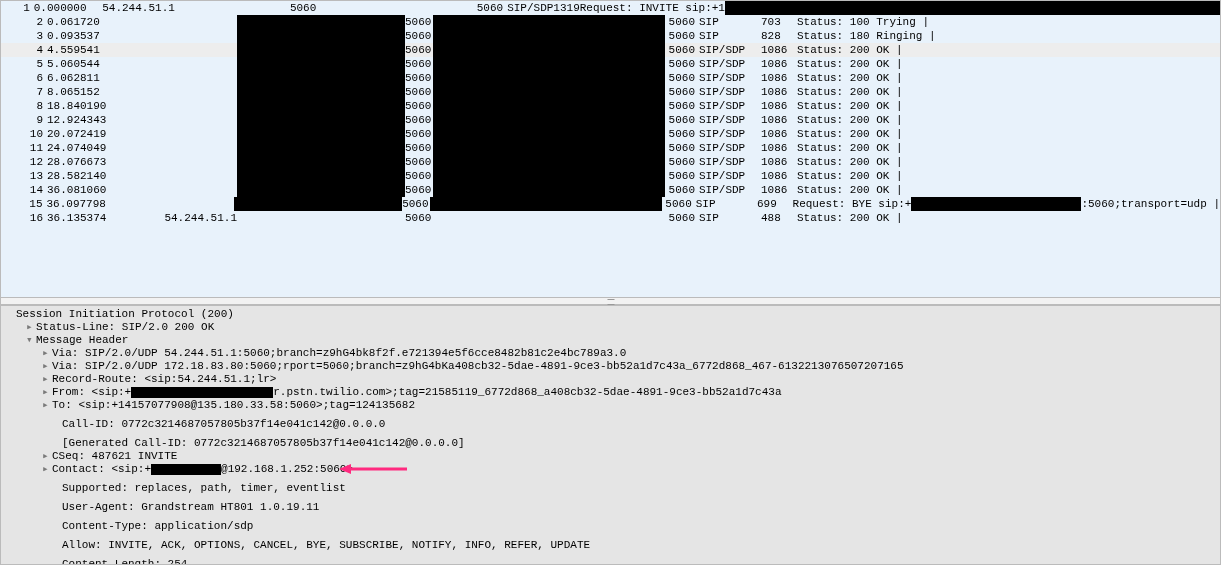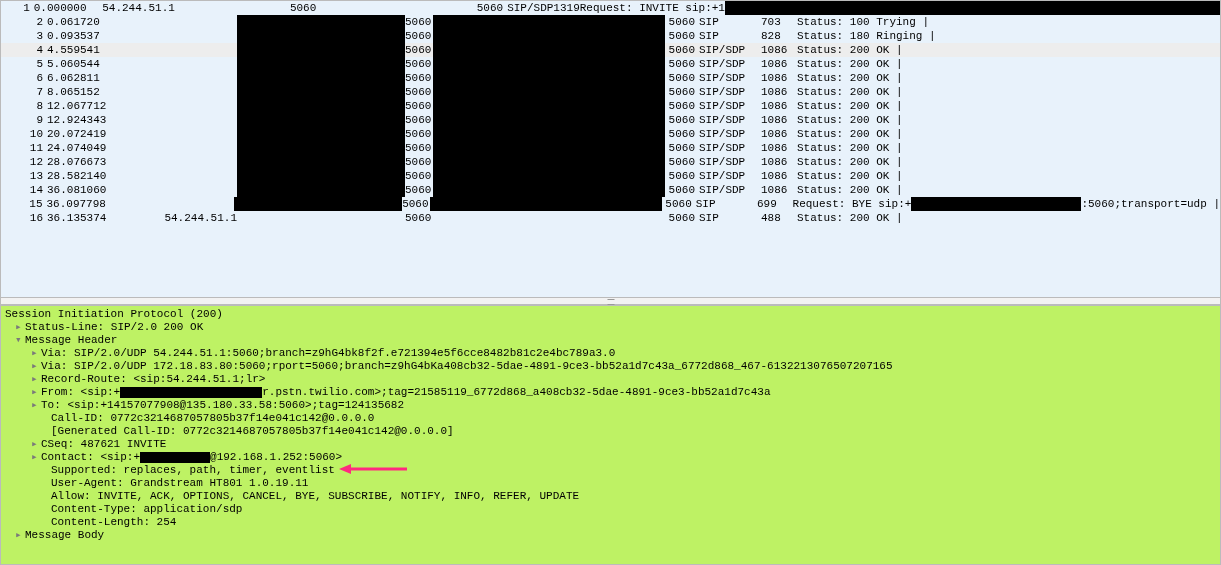--- a/index.html
+++ b/index.html
@@ -61,41 +61,42 @@
     left: 50%;
     top: 1px;
     width: 7px;
     height: 4px;
     border-top: 1px solid #999;
     border-bottom: 1px solid #999;
     transform: translateX(-50%);
   }
   .detail-pane {
     flex: 1;
-    background: #bef264;
+    background: #e5e5e5;
     border-top: 1px solid #bbb;
     overflow: hidden;
     position: relative;
     padding-top: 2px;
+    padding-left: 11px;
   }
   .detail-line {
     height: 13px;
     line-height: 13px;
     white-space: nowrap;
     padding-left: 4px;
   }
   .tri {
     display: inline-block;
     width: 10px;
     color: #7a7a7a;
     vertical-align: top;
   }
   .ind1 { padding-left: 14px; }
   .ind2 { padding-left: 30px; }
-  .ind3 { padding-left: 50px; }
+  .ind3 { padding-left: 50px; margin-top: 6px; }
   .redacted-inline {
     display: inline-block;
     background: #000;
     height: 11px;
     vertical-align: middle;
   }
   .arrow {
     position: absolute;
     width: 70px;
     height: 8px;
@@ -186,21 +187,21 @@
         <div class="col-redactA"><span class="blackbox" style="width: 168px;"></span></div>
         <div class="col-port1">5060</div>
         <div class="col-redactB"><span class="blackbox" style="width: 232px;"></span></div>
         <div class="col-port2">5060</div>
         <div class="col-proto">SIP/SDP</div>
         <div class="col-len">1086</div>
         <div class="col-info"><span>Status: 200 OK |</span></div>
       </div>
       <div class="row">
         <div class="col-num">8</div>
-        <div class="col-time">12.067712</div>
+        <div class="col-time">18.840190</div>
         <div class="col-src"></div>
         <div class="col-redactA"><span class="blackbox" style="width: 168px;"></span></div>
         <div class="col-port1">5060</div>
         <div class="col-redactB"><span class="blackbox" style="width: 232px;"></span></div>
         <div class="col-port2">5060</div>
         <div class="col-proto">SIP/SDP</div>
         <div class="col-len">1086</div>
         <div class="col-info"><span>Status: 200 OK |</span></div>
       </div>
       <div class="row">
@@ -312,22 +313,22 @@
   <div class="detail-line ind2"><span class="tri">▸</span><span>Via: SIP/2.0/UDP 172.18.83.80:5060;rport=5060;branch=z9hG4bKa408cb32-5dae-4891-9ce3-bb52a1d7c43a_6772d868_467-6132213076507207165</span></div>
   <div class="detail-line ind2"><span class="tri">▸</span><span>Record-Route: &lt;sip:54.244.51.1;lr&gt;</span></div>
   <div class="detail-line ind2"><span class="tri">▸</span><span>From: &lt;sip:+</span><span class="redacted-inline" style="width:142px"></span><span>r.pstn.twilio.com&gt;;tag=21585119_6772d868_a408cb32-5dae-4891-9ce3-bb52a1d7c43a</span></div>
   <div class="detail-line ind2"><span class="tri">▸</span><span>To: &lt;sip:+14157077908@135.180.33.58:5060&gt;;tag=124135682</span></div>
   <div class="detail-line ind3"><span>Call-ID: 0772c3214687057805b37f14e041c142@0.0.0.0</span></div>
   <div class="detail-line ind3"><span>[Generated Call-ID: 0772c3214687057805b37f14e041c142@0.0.0.0]</span></div>
   <div class="detail-line ind2"><span class="tri">▸</span><span>CSeq: 487621 INVITE</span></div>
   <div class="detail-line ind2"><span class="tri">▸</span><span>Contact: &lt;sip:+</span><span class="redacted-inline" style="width:70px"></span><span id="contact-end">@192.168.1.252:5060&gt;</span></div>
   <div class="detail-line ind3"><span>Supported: replaces, path, timer, eventlist</span></div>
   <div class="detail-line ind3"><span>User-Agent: Grandstream HT801 1.0.19.11</span></div>
+  <div class="detail-line ind3"><span>Content-Type: application/sdp</span></div>
   <div class="detail-line ind3"><span>Allow: INVITE, ACK, OPTIONS, CANCEL, BYE, SUBSCRIBE, NOTIFY, INFO, REFER, UPDATE</span></div>
-  <div class="detail-line ind3"><span>Content-Type: application/sdp</span></div>
   <div class="detail-line ind3"><span>Content-Length:   254</span></div>
   <div class="detail-line ind1"><span class="tri">▸</span><span>Message Body</span></div>
 
   <div class="arrow" style="left:338px; top:158px;">
     <svg viewBox="0 0 70 10">
       <line x1="68" y1="5" x2="8" y2="5" stroke="#ff2a7f" stroke-width="3"></line>
       <polygon points="0,5 12,0 12,10" fill="#ff2a7f"></polygon>
     </svg>
   </div>
 </div>

